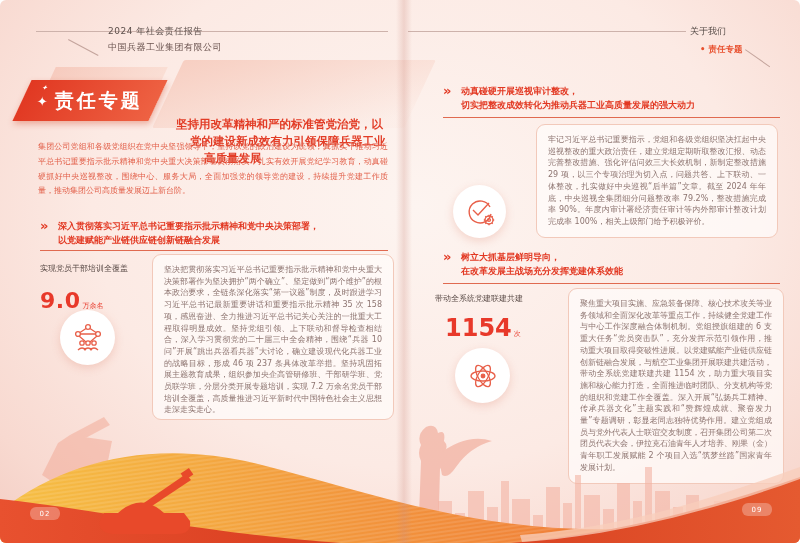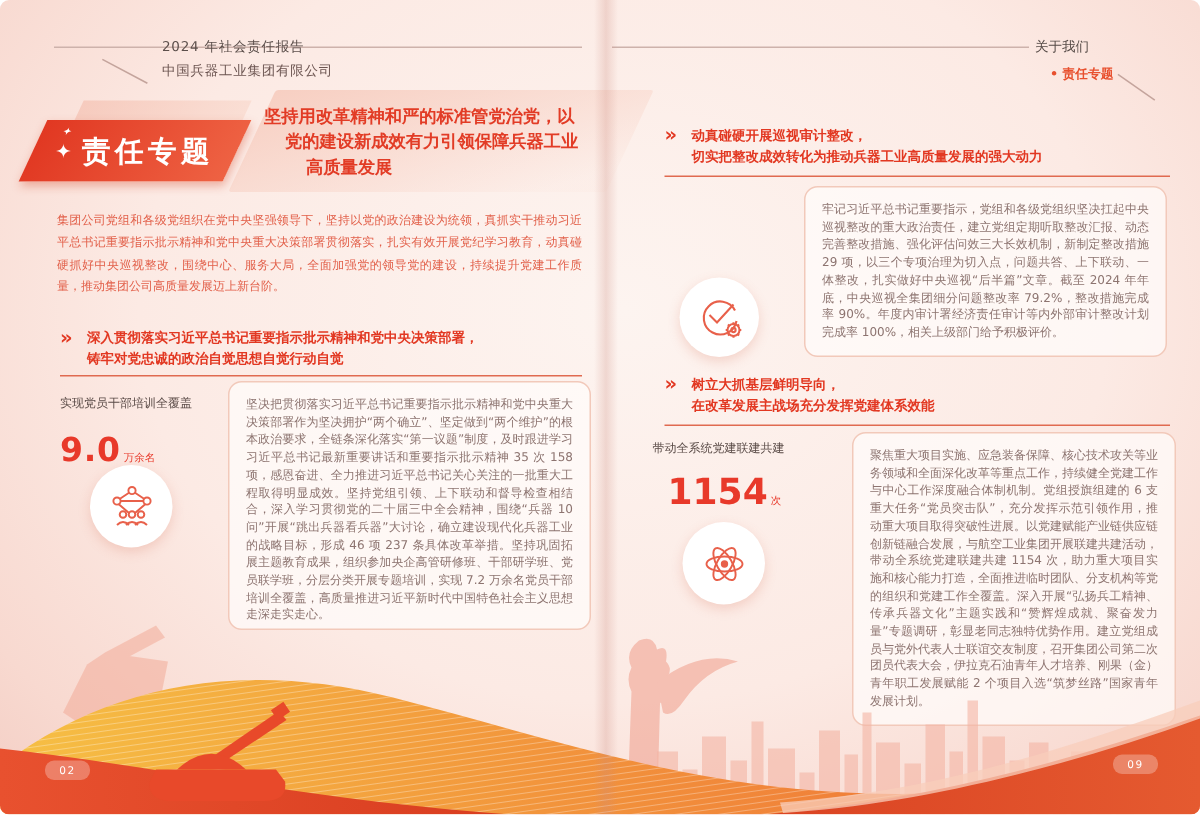--- a/index.html
+++ b/index.html
@@ -22,21 +22,21 @@
   
   .ribbon-echo{background:linear-gradient(100deg,#f4beae,#f9d9cd);opacity:.65;transform:skewX(-25deg);}
   .ribbon{background:linear-gradient(100deg,#e13822 0%,#ee6243 100%);transform:skewX(-25deg);
     box-shadow:2px 3px 6px rgba(210,60,30,.35);display:flex;align-items:center;justify-content:center;}
   .ribbon-inner{transform:skewX(25deg);display:flex;align-items:center;gap:7px;}
   .ribbon-text{color:#fff;font-size:19px;font-weight:bold;letter-spacing:3px;}
   .spark{color:#fff;font-size:13px;line-height:1;}
   .spark-sm{color:#fff;font-size:7px;line-height:1;position:absolute;}
   
   .headline-bg{background:linear-gradient(160deg,#f7cfc2 0%,rgba(250,222,212,.15) 90%);transform:skewX(-25deg);border-radius:2px;}
-  .headline{color:#e23c26;font-weight:bold;font-size:11.5px;line-height:17px;}
+  .headline{color:#e23c26;font-weight:bold;font-size:11.5px;line-height:17px;margin-top:47px;}
   .headline .l2{margin-left:14px;}
   .headline .l3{margin-left:28px;}
   .intro{color:#e2604a;font-size:8px;line-height:14.8px;text-align:justify;}
   
   .chev{color:#e23822;font-size:13px;font-weight:bold;letter-spacing:-2px;line-height:1;}
   .sec-title{color:#e23822;font-weight:bold;font-size:9px;line-height:13.5px;}
   .sec-rule{height:1px;background:#e06a50;}
   
   .stat-label{color:#5a4b47;font-size:8px;line-height:12.5px;}
   .stat-num{color:#e8392a;font-weight:800;font-style:normal;letter-spacing:.5px;}
@@ -84,21 +84,21 @@
     <div class="l1">坚持用改革精神和严的标准管党治党，以</div>
     <div class="l2">党的建设新成效有力引领保障兵器工业</div>
     <div class="l3">高质量发展</div>
   </div>
 
   <div class="abs intro" style="left:38px;top:140px;width:350px;">集团公司党组和各级党组织在党中央坚强领导下，坚持以党的政治建设为统领，真抓实干推动习近平总书记重要指示批示精神和党中央重大决策部署贯彻落实，扎实有效开展党纪学习教育，动真碰硬抓好中央巡视整改，围绕中心、服务大局，全面加强党的领导党的建设，持续提升党建工作质量，推动集团公司高质量发展迈上新台阶。</div>
 
   <div class="abs chev" style="left:40px;top:219px;">»</div>
   <div class="abs sec-title" style="left:58px;top:220px;width:330px;">
     <div>深入贯彻落实习近平总书记重要指示批示精神和党中央决策部署，</div>
-    <div>铸牢对党忠诚的政治自觉思想自觉行动自觉</div>
+    <div>以党建赋能产业链供应链创新链融合发展</div>
   </div>
   <div class="abs sec-rule" style="left:40px;top:250px;width:348px;"></div>
 
   <div class="abs stat-label" style="left:40px;top:263px;width:104px;">实现党员干部培训全覆盖</div>
   <div class="abs" style="left:40px;top:288px;">
     <span class="stat-num" style="font-size:22px;">9.0</span><span class="stat-unit">万余名</span>
   </div>
 
   <div class="abs badge" style="left:60px;top:310px;width:55px;height:55px;">
     <svg width="34" height="34" viewBox="0 0 34 34">

